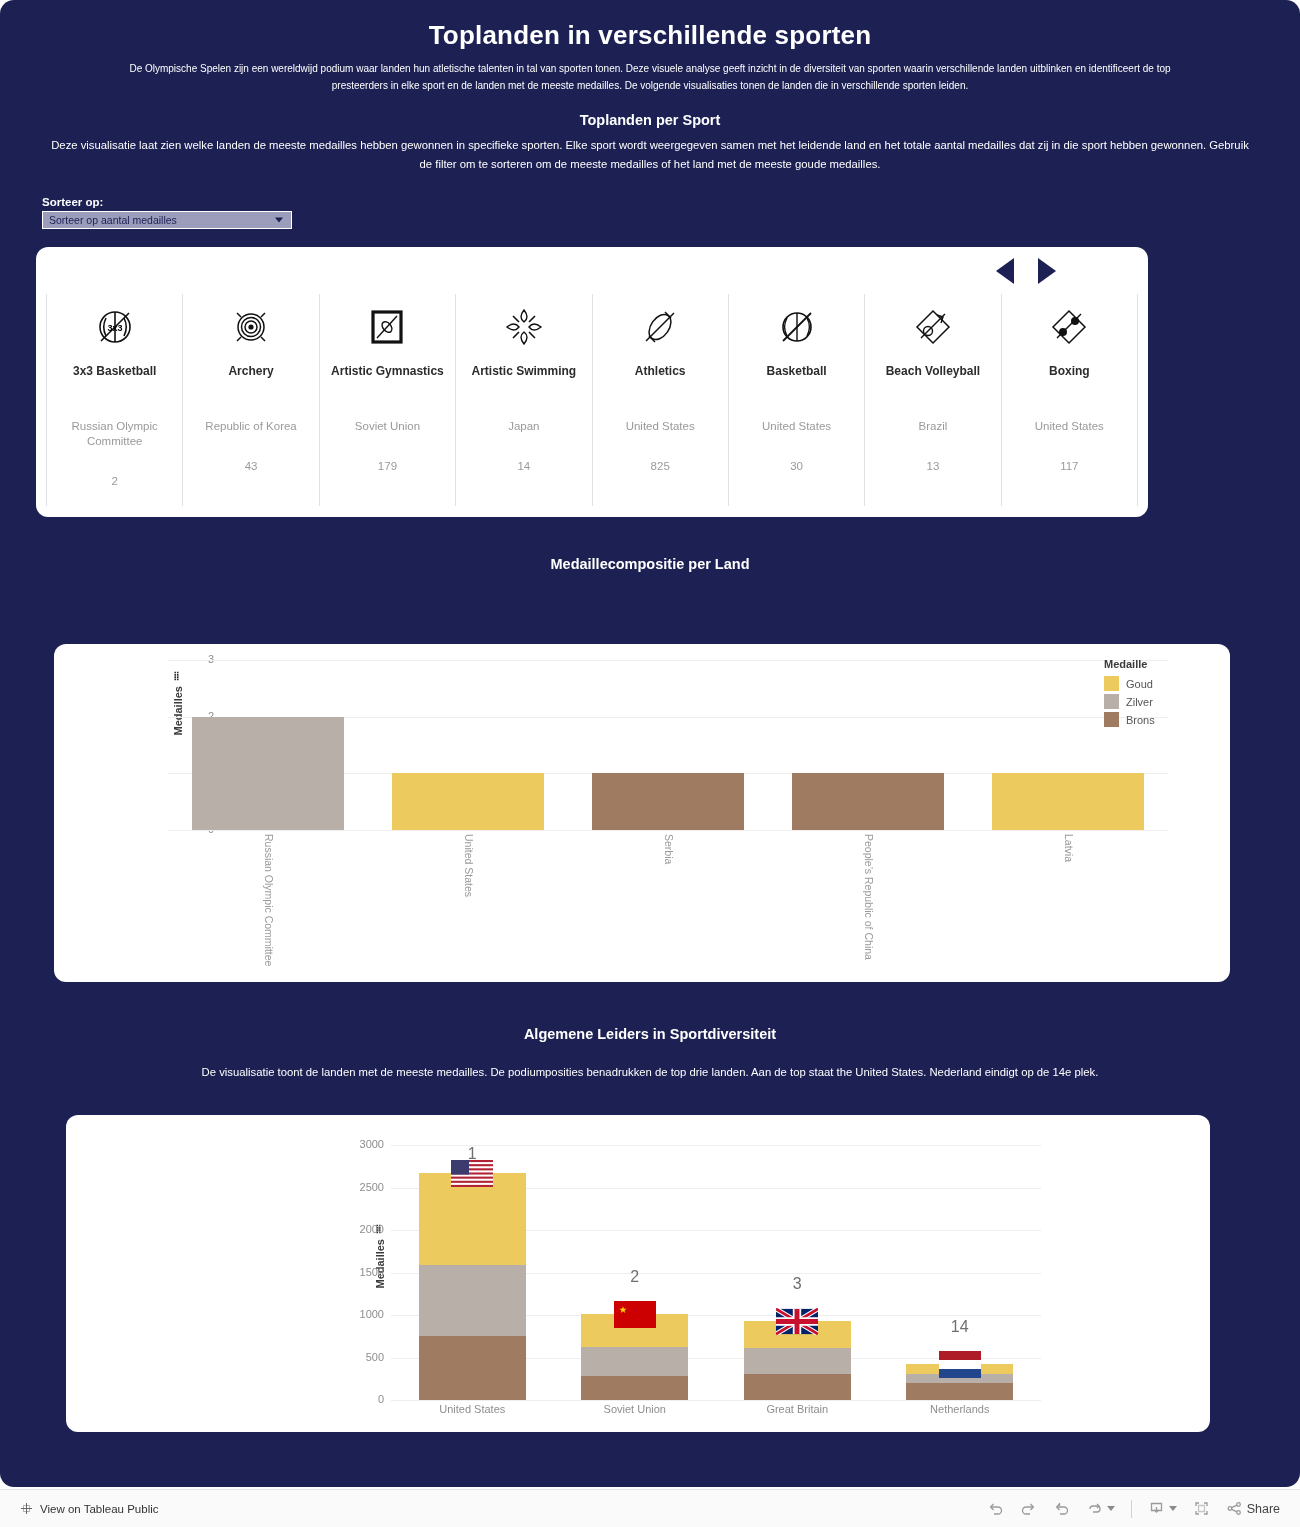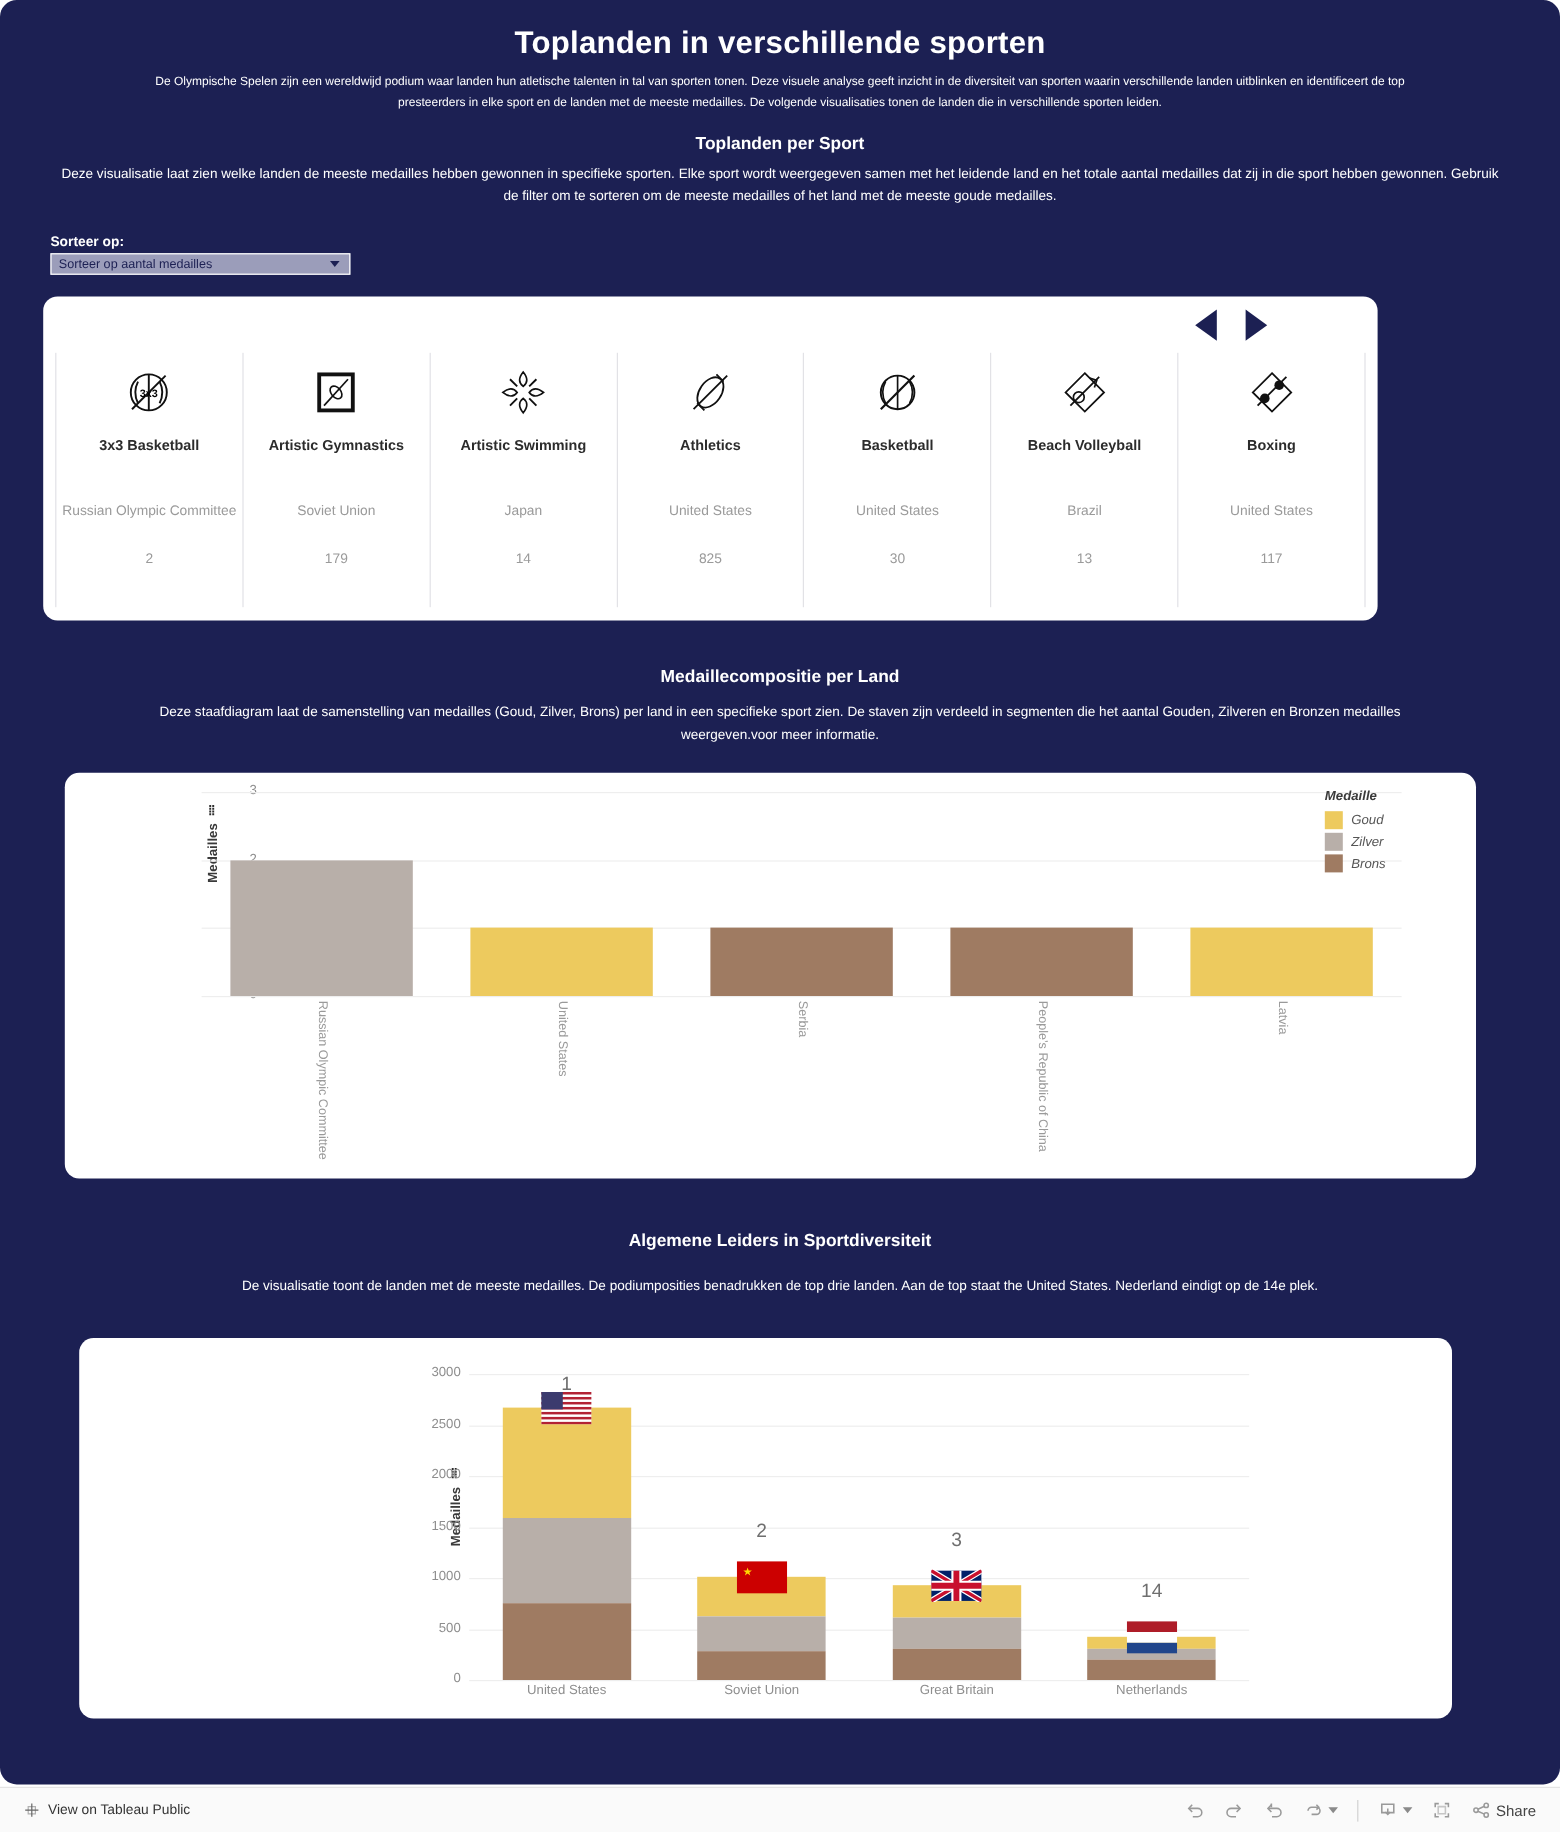--- a/index.html
+++ b/index.html
@@ -165,21 +165,21 @@
   .vlabel {
     font-size: 10.5px; color: #9a9a9a;
     writing-mode: vertical-rl;
     text-orientation: mixed;
     white-space: normal;
     max-height: 140px;
     line-height: 1.25;
     text-align: left;
   }
 
-  .legend { position: absolute; right: 30px; top: 14px; width: 96px; font-style: italic; }
+  .legend { position: absolute; right: 30px; top: 14px; width: 96px; }
   .legend-title { font-size: 11px; color: #3a3a3a; font-weight: bold; margin-bottom: 6px; }
   .legend-row { display: flex; align-items: center; margin-bottom: 3px; cursor: pointer; }
   .legend-sw { width: 15px; height: 15px; margin-right: 7px; }
   .legend-lbl { font-size: 11px; color: #555555; }
 
   
   .podium-plot {
     position: absolute; left: 325px; top: 30px;
     width: 650px; height: 255px;
   }
@@ -260,20 +260,34 @@
               <text x="23" y="27" font-size="9" text-anchor="middle" font-family="Liberation Sans" font-weight="bold">3x3</text>
             </svg>
           </div>
           <div class="card-sport">3x3 Basketball</div>
           <div class="card-country">Russian Olympic Committee</div>
           <div class="card-count">2</div>
         </div>
         <div class="card">
           <div class="card-icon">
             <svg width="46" height="46" viewBox="0 0 46 46">
+              <circle cx="23" cy="23" r="13" fill="none" stroke="#111" stroke-width="1.5"></circle>
+              <circle cx="23" cy="23" r="9.5" fill="none" stroke="#111" stroke-width="1.5"></circle>
+              <circle cx="23" cy="23" r="6" fill="none" stroke="#111" stroke-width="1.5"></circle>
+              <circle cx="23" cy="23" r="2.6" fill="#111"></circle>
+              <path d="M9 9l4 4M37 9l-4 4M9 37l4-4M37 37l-4-4" stroke="#111" stroke-width="1.5"></path>
+            </svg>
+          </div>
+          <div class="card-sport">Archery</div>
+          <div class="card-country">Republic of Korea</div>
+          <div class="card-count">43</div>
+        </div>
+        <div class="card">
+          <div class="card-icon">
+            <svg width="46" height="46" viewBox="0 0 46 46">
               <rect x="9" y="8" width="28" height="30" fill="none" stroke="#111" stroke-width="3.2"></rect>
               <path d="M13 34L33 12" stroke="#111" stroke-width="1.4"></path>
               <ellipse cx="23" cy="23" rx="4" ry="6" fill="none" stroke="#111" stroke-width="1.4" transform="rotate(-40 23 23)"></ellipse>
             </svg>
           </div>
           <div class="card-sport">Artistic Gymnastics</div>
           <div class="card-country">Soviet Union</div>
           <div class="card-count">179</div>
         </div>
         <div class="card">
@@ -333,21 +347,20 @@
             </svg>
           </div>
           <div class="card-sport">Boxing</div>
           <div class="card-country">United States</div>
           <div class="card-count">117</div>
         </div>
       </div>
   </div>
 
   <div class="sec-title" style="position:absolute;left:0;right:0;top:538px;">Medaillecompositie per Land</div>
-  <div class="sec-desc" style="position:absolute;left:0;right:0;top:585px;padding:0 110px;">Deze staafdiagram laat de samenstelling van medailles (Goud, Zilver, Brons) per land in een specifieke sport zien. De staven zijn verdeeld in segmenten die het aantal Gouden, Zilveren en Bronzen medailles weergeven.voor meer informatie.</div>
 
   <div class="panel" id="panel-compo">
     <div class="axis-icon" style="position:absolute;left:120px;top:26px;">⦙⦙</div>
     <div style="position:absolute;left:118px;top:42px;">
       <span class="axis-title">Medailles</span>
     </div>
     <div id="compo-yticks">
         <div class="tick" style="position: absolute; left: 140px; width: 20px; text-align: right; top: 179px;">0</div>
         <div class="tick" style="position: absolute; left: 140px; width: 20px; text-align: right; top: 122.333px;">1</div>
         <div class="tick" style="position: absolute; left: 140px; width: 20px; text-align: right; top: 65.6667px;">2</div>

